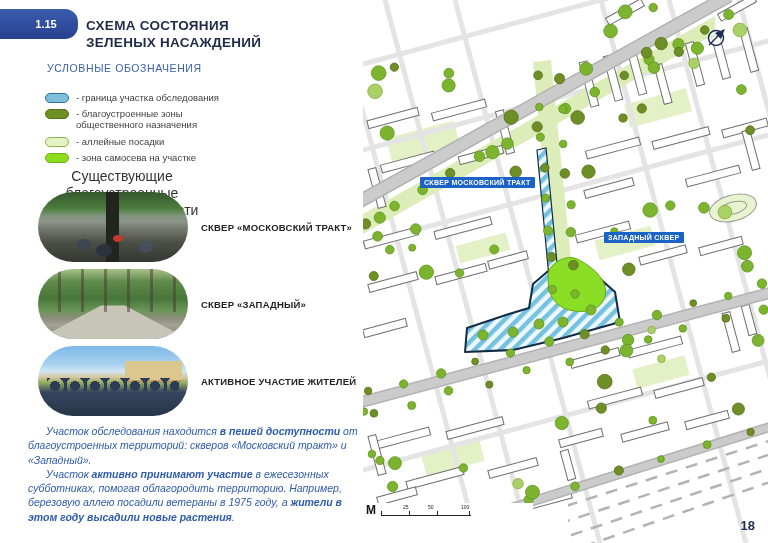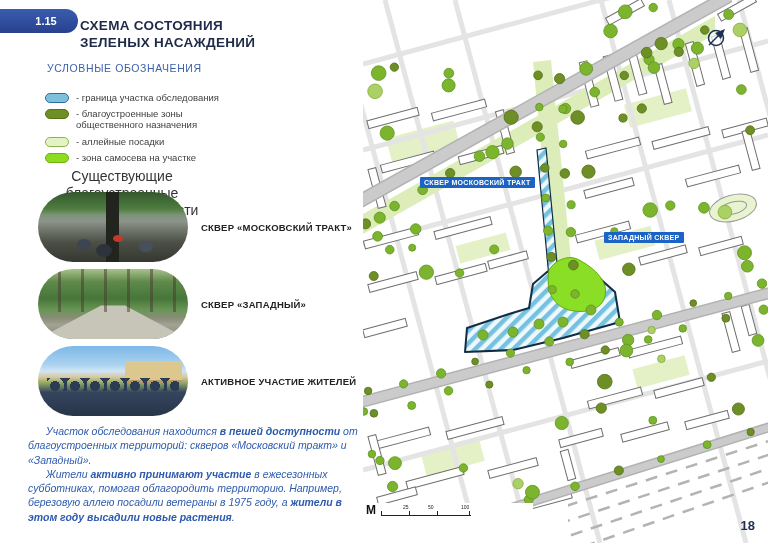--- a/index.html
+++ b/index.html
@@ -1,25 +1,25 @@
 <!DOCTYPE html>
 <html><head>
 <meta charset="utf-8">
 <style>
   html,body{margin:0;padding:0;}
   body{width:768px;height:543px;overflow:hidden;background:#fff;
        font-family:"Liberation Sans","DejaVu Sans",sans-serif;}
   .page{position:relative;width:768px;height:543px;background:#fff;overflow:hidden;}
 
   
-  .badge{position:absolute;left:0;top:9px;width:78px;height:24px;
+  .badge{position:absolute;left:0;top:9px;width:78px;height:30px;
          background:linear-gradient(180deg,#3a5cae,#27418f);
          border-radius:0 13px 13px 0;color:#fff;font-weight:bold;font-size:11px;
          display:flex;align-items:center;justify-content:center;padding-left:14px;box-sizing:border-box;}
-  .title{position:absolute;left:80px;top:8px;font-size:13.5px;font-weight:bold;
+  .title{position:absolute;left:86px;top:8px;font-size:13.5px;font-weight:bold;
          color:#1e2a47;line-height:1.28;letter-spacing:.3px;text-transform:uppercase;}
 
   
   .legend-title{position:absolute;left:47px;top:62px;font-size:10.5px;color:#3a62ac;
                 letter-spacing:.6px;font-weight:500;}
   .legend-list{position:absolute;left:33px;top:80px;width:320px;margin:12px;padding:0;list-style:none;}
   .legend-item{display:flex;align-items:flex-start;margin-bottom:5px;}
   .swatch{width:24px;height:10px;border-radius:6px;margin-right:7px;flex-shrink:0;margin-top:1px;
           box-sizing:border-box;}
   .legend-label{font-size:9.5px;color:#3d3d3d;line-height:1.18;max-width:162px;}
@@ -108,21 +108,21 @@
       <div class="caption">СКВЕР «ЗАПАДНЫЙ»</div>
     </div>
     <div class="photo-row">
       <div class="photo photo-2"></div>
       <div class="caption">АКТИВНОЕ УЧАСТИЕ ЖИТЕЛЕЙ</div>
     </div>
   </div>
 
   <div class="desc" id="desc">
       <p><span>Участок обследования находится </span><b>в пешей доступности</b><span> от благоустроенных территорий: скверов «Московский тракт» и «Западный».</span></p>
-      <p><span>Жители </span><b>активно принимают участие</b><span> в ежесезонных субботниках, помогая облагородить территорию. Например, березовую аллею посадили ветераны в 1975 году, а </span><b>жители в этом году высадили новые растения</b><span>.</span></p>
+      <p><span>Участок </span><b>активно принимают участие</b><span> в ежесезонных субботниках, помогая облагородить территорию. Например, березовую аллею посадили ветераны в 1975 году, а </span><b>жители в этом году высадили новые растения</b><span>.</span></p>
     </div>
 
   <div class="map" id="map"><svg width="405" height="543" viewBox="0 0 405 543">
         <defs>
           <pattern id="ph" patternUnits="userSpaceOnUse" width="9" height="9" patternTransform="rotate(-45)">
             <rect x="0" y="0" width="9" height="9" fill="#eef8fc"></rect>
             <rect x="0" y="0" width="9" height="4.5" fill="#74c2df"></rect>
           </pattern>
           <clipPath id="railclip">
             <rect x="205" y="415" width="200" height="128"></rect>

